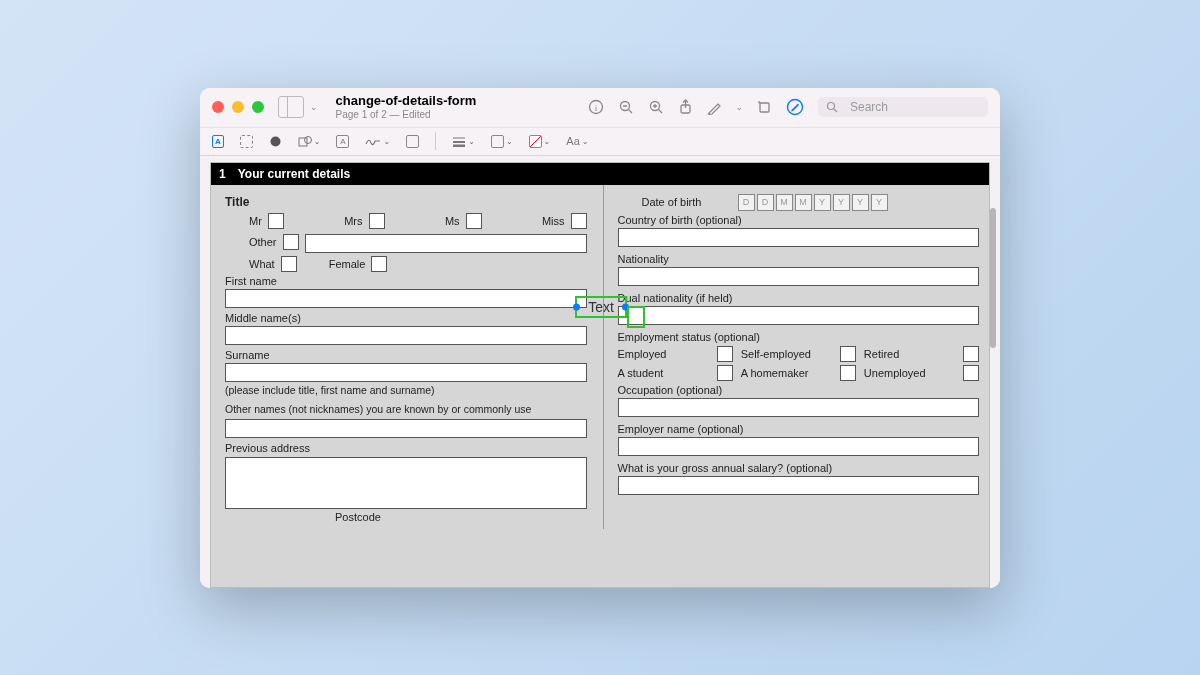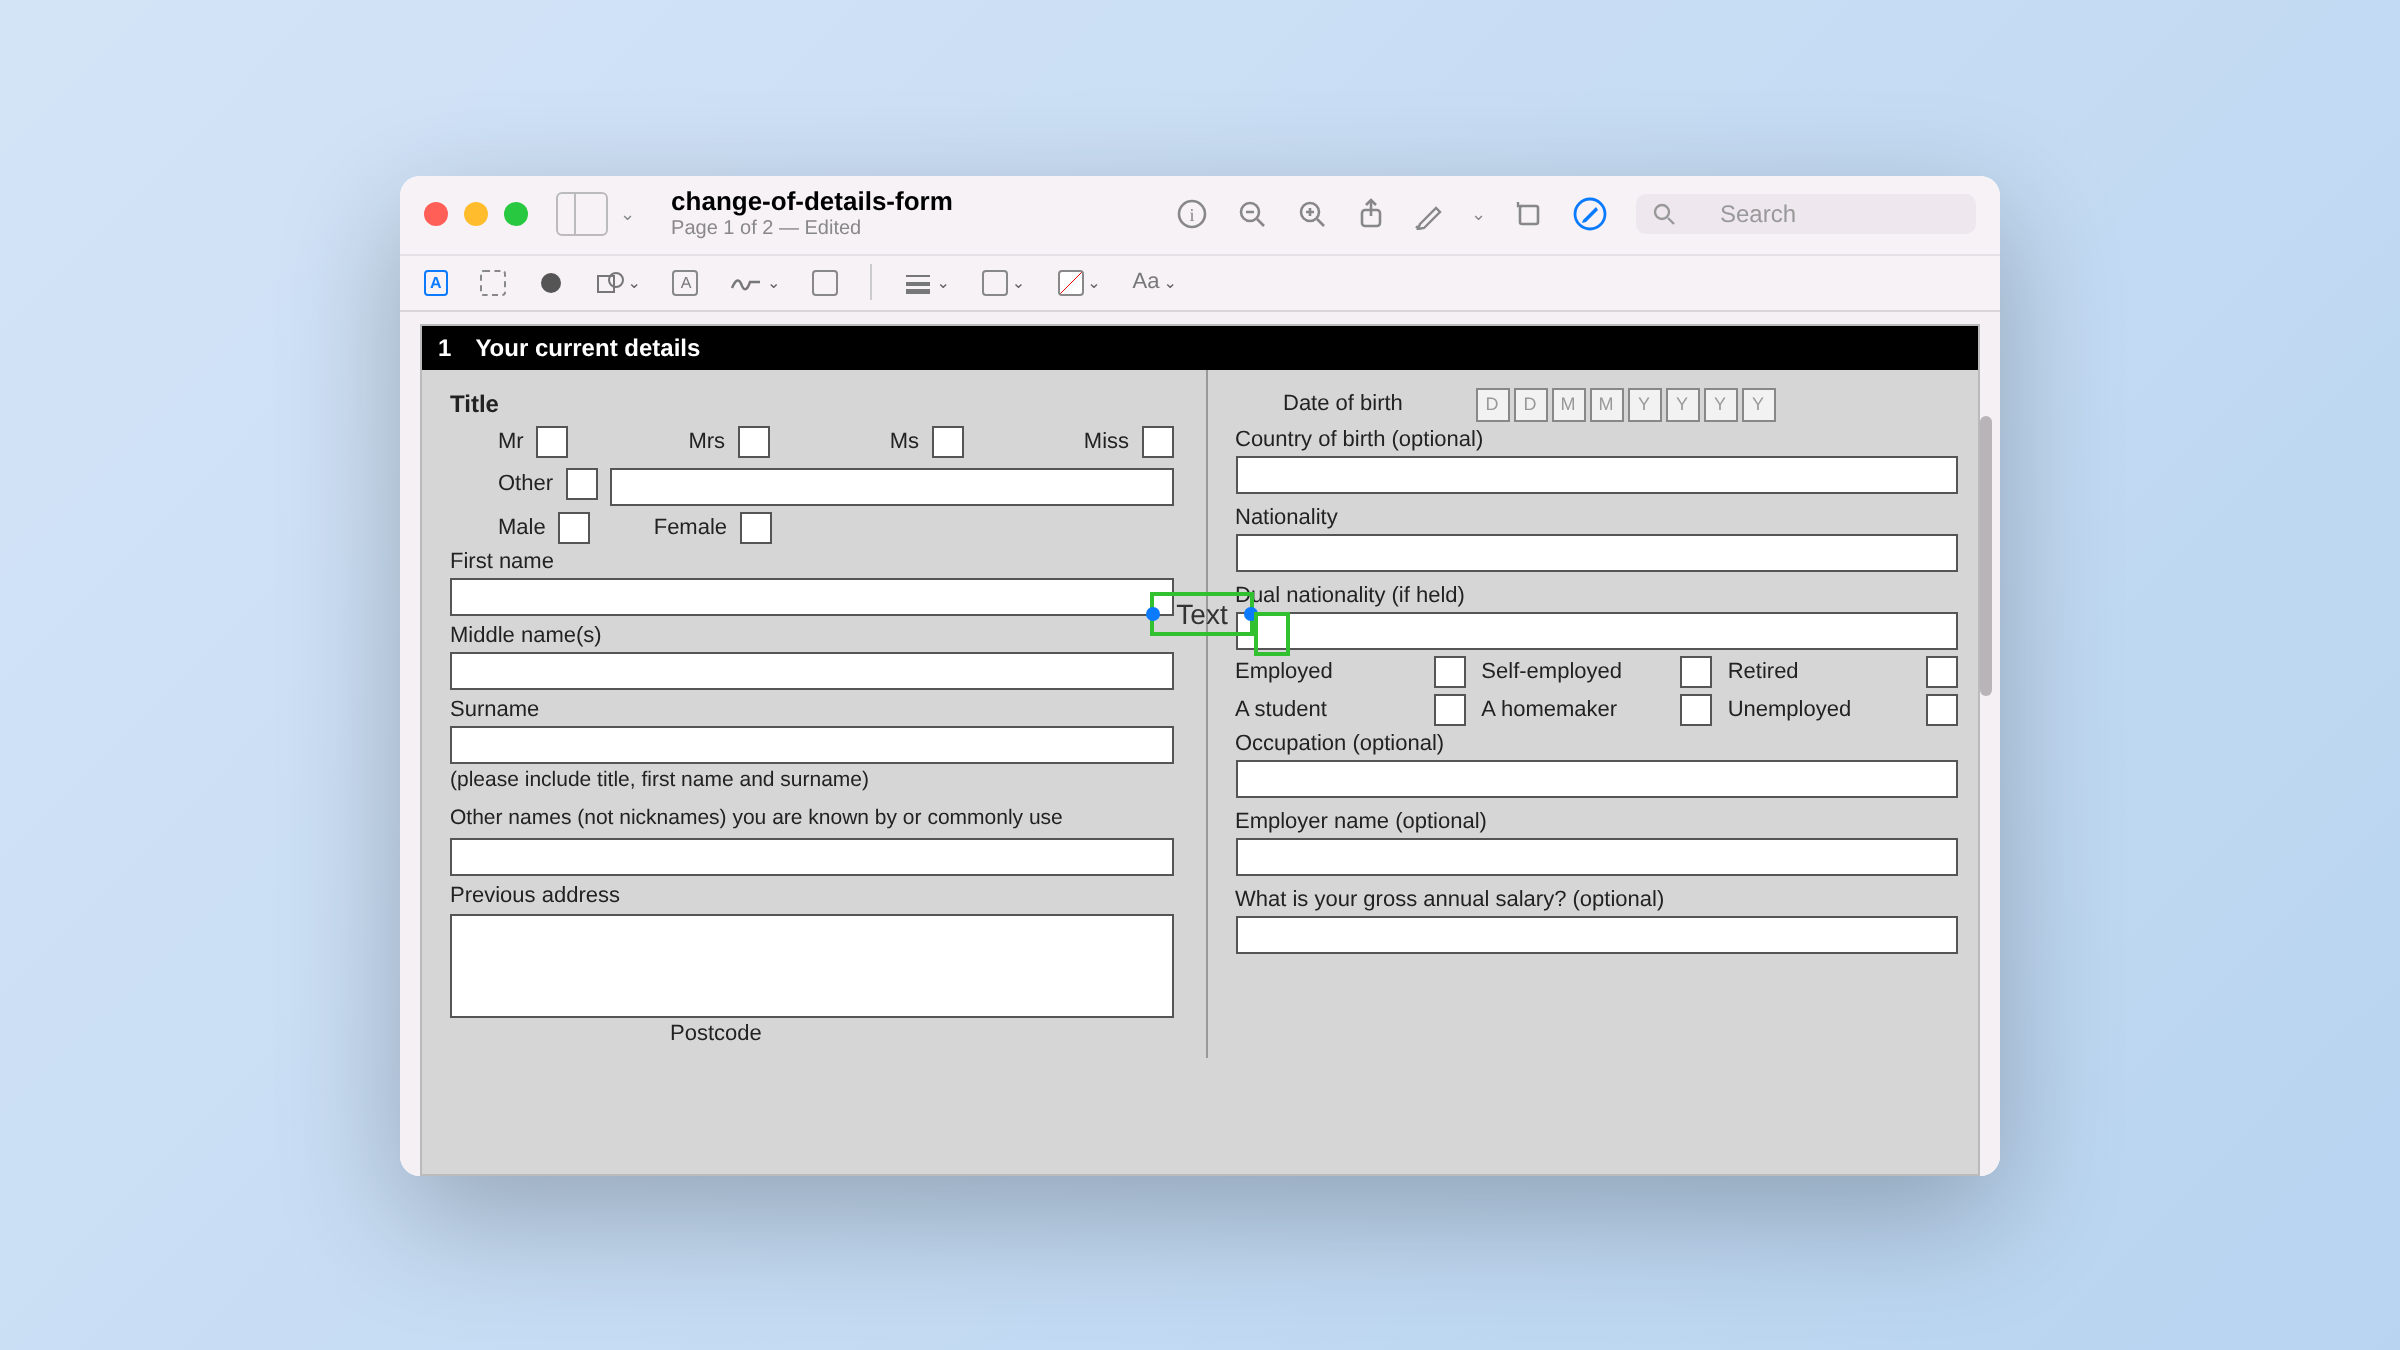--- a/index.html
+++ b/index.html
@@ -40,21 +40,21 @@
 .sidebar-toggle::before { content:""; width:8px; border-right:1px solid #bbb; }
 .chev { font-size: 9px; color:#888; margin-left:-2px; }
 .doc-title { margin-left: 10px; display:flex; flex-direction:column; line-height:1.1; }
 .doc-title .name { font-size:13px; font-weight:600; color:#000000; }
 .doc-title .sub { font-size:10px; color:#888; }
 .tb-right { margin-left:auto; display:flex; align-items:center; gap:14px; }
 .tb-icon { color:#777; font-size:15px; display:flex; align-items:center; }
 .tb-icon.annotate { color:#0a7aff; }
 .tb-icon.annotate svg circle { stroke:#0a7aff; }
 .search-box {
-  display:flex; align-items:center; gap:22px;
+  display:flex; align-items:center; gap:12px;
   background:#eee8ee; border-radius:5px;
   padding:3px 8px; width:170px; color:#999; font-size:12px;
 }
 
 .toolbar2 {
   height: 28px; background:#f6f2f6;
   border-bottom:1px solid #d8d4d8;
   display:flex; align-items:center; padding:0 12px; gap:16px;
   font-size:11px; color:#666;
 }
@@ -263,21 +263,21 @@
             <span style="flex:1"></span>
             <span class="label">Miss</span>
               <span class="cb"></span>
           </div>
           <div class="row">
             <span class="label">Other</span>
               <span class="cb"></span>
             <div class="input-line" style="flex:1"></div>
           </div>
           <div class="row">
-            <span class="label">Male</span>
+            <span class="label">What</span>
               <span class="cb"></span>
             <span style="width:20px"></span>
             <span class="label">Female</span>
               <span class="cb"></span>
           </div>
           <div class="label">First name</div>
           <div class="input-line"></div>
           <div class="label" style="margin-top:4px">Middle name(s)</div>
           <div class="input-line"></div>
           <div class="label" style="margin-top:4px">Surname</div>
@@ -305,20 +305,21 @@
               <span class="dob">Y</span>
               <span class="dob">Y</span>
             </div>
           </div>
           <div class="label">Country of birth (optional)</div>
           <div class="input-line"></div>
           <div class="label" style="margin-top:6px">Nationality</div>
           <div class="input-line"></div>
           <div class="label" style="margin-top:6px">Dual nationality (if held)</div>
           <div class="input-line"></div>
+          <div class="label" style="margin-top:6px">Employment status (optional)</div>
           <div class="emp-row">
             <span class="label">Employed</span>
               <span class="cb"></span>
             <span class="label">Self-employed</span>
               <span class="cb"></span>
             <span class="label">Retired</span>
               <span class="cb"></span>
           </div>
           <div class="emp-row">
             <span class="label">A student</span>

